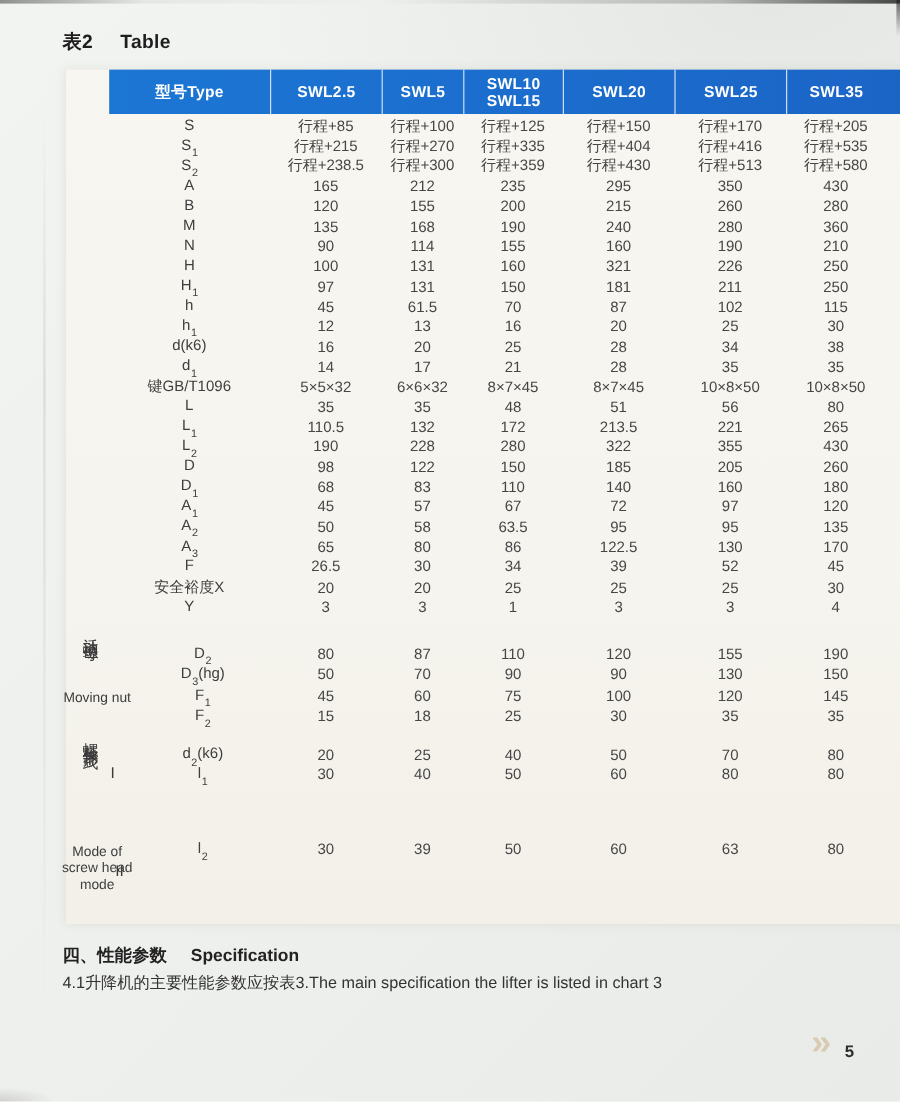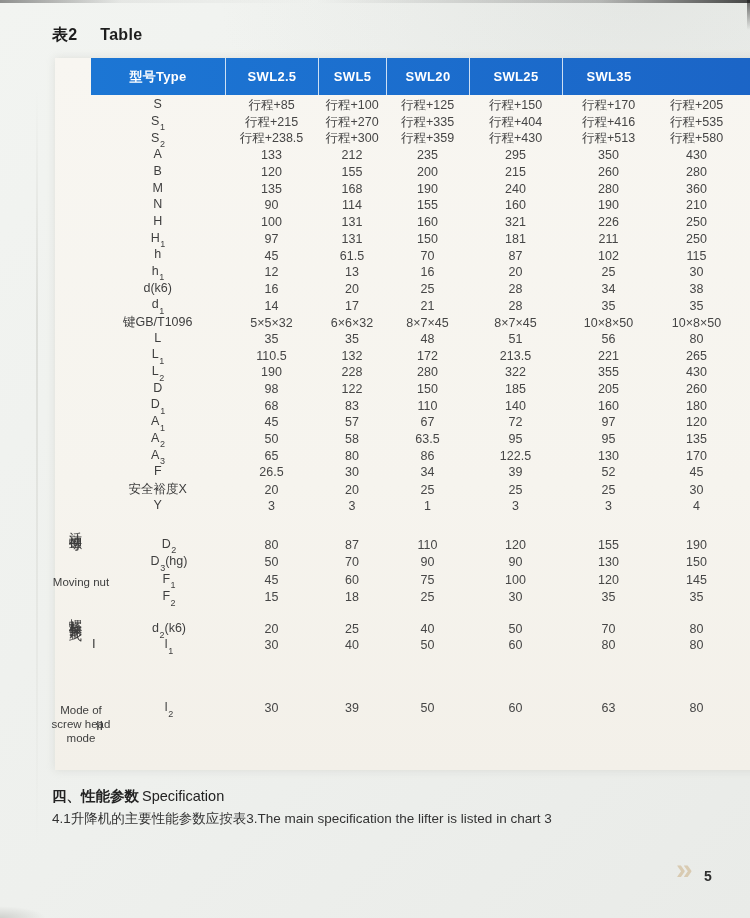--- a/index.html
+++ b/index.html
@@ -61,21 +61,21 @@
   .entext{position:absolute;left:-6px;width:64px;text-align:center;
     font-size:11.5px;line-height:13px;color:#3e3e3e;}
   .grp-nut-en{top:518px;}
   .grp-screw-en{top:645px;line-height:14px;}
   .mark{position:absolute;font-size:13px;color:#3a3a3a;}
   .mark-1{left:37px;top:578px;}
   .mark-2{left:41px;top:660px;}
 
   .sec-heading{position:absolute;left:52px;top:787px;font-size:14.5px;color:#222;}
   .sec-heading .zh{font-weight:bold;}
-  .sec-heading .en{font-weight:400;margin-left:3px;}
+  .sec-heading .en{font-weight:700;margin-left:20px;}
   .sec-body{position:absolute;left:52px;top:810px;font-size:13.5px;color:#333;}
 
   .footer{position:absolute;left:676px;top:856px;width:60px;height:40px;}
   .chev{position:absolute;left:0;top:-4px;font-size:30px;font-weight:bold;color:var(--chev);
     letter-spacing:-3px;}
   .pnum{position:absolute;left:28px;top:12px;font-size:14px;font-weight:bold;color:#2e2e2e;}
 </style>
 </head>
 <body>
 
@@ -95,20 +95,24 @@
     <div class="hrow">
       <div class="hcell">
           <span>型号Type</span>
         </div>
       <div class="hcell">
           <span>SWL2.5</span>
         </div>
       <div class="hcell">
           <span>SWL5</span>
         </div>
+      <div class="hcell">
+        <span>SWL10</span>
+        <span>SWL15</span>
+      </div>
       <div class="hcell">
           <span>SWL20</span>
         </div>
       <div class="hcell">
           <span>SWL25</span>
         </div>
       <div class="hcell">
           <span>SWL35</span>
         </div>
     </div>
@@ -137,21 +141,21 @@
           <div class="cell lbl"><span>S</span><sub>2</sub><span></span></div>
           <div class="cell">行程+238.5</div>
           <div class="cell">行程+300</div>
           <div class="cell">行程+359</div>
           <div class="cell">行程+430</div>
           <div class="cell">行程+513</div>
           <div class="cell">行程+580</div>
         </div>
         <div class="trow">
           <div class="cell lbl"><span>A</span><sub></sub><span></span></div>
-          <div class="cell">133</div>
+          <div class="cell">165</div>
           <div class="cell">212</div>
           <div class="cell">235</div>
           <div class="cell">295</div>
           <div class="cell">350</div>
           <div class="cell">430</div>
         </div>
         <div class="trow">
           <div class="cell lbl"><span>B</span><sub></sub><span></span></div>
           <div class="cell">120</div>
           <div class="cell">155</div>

